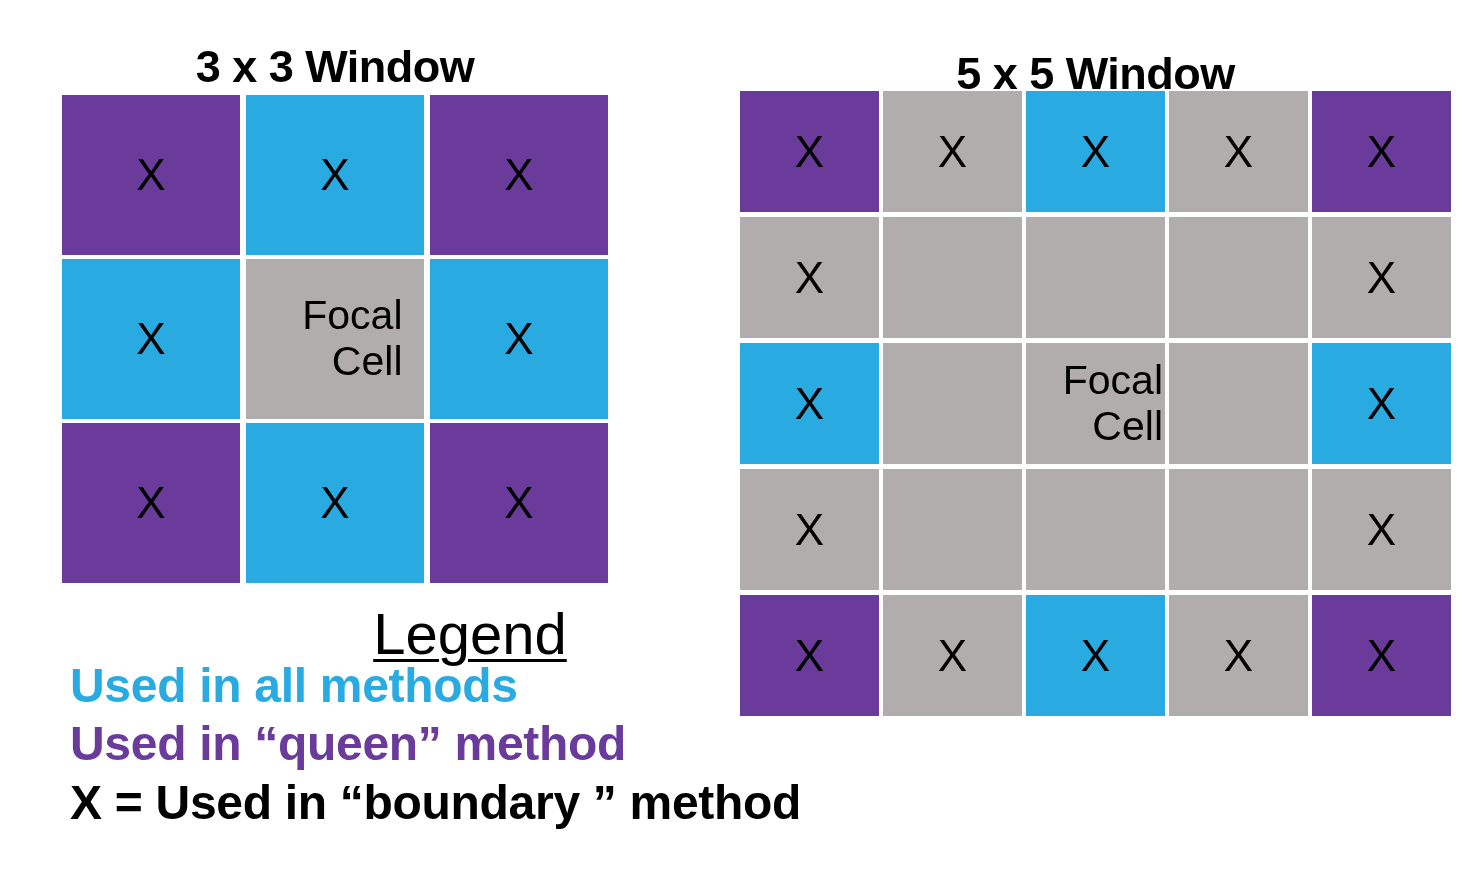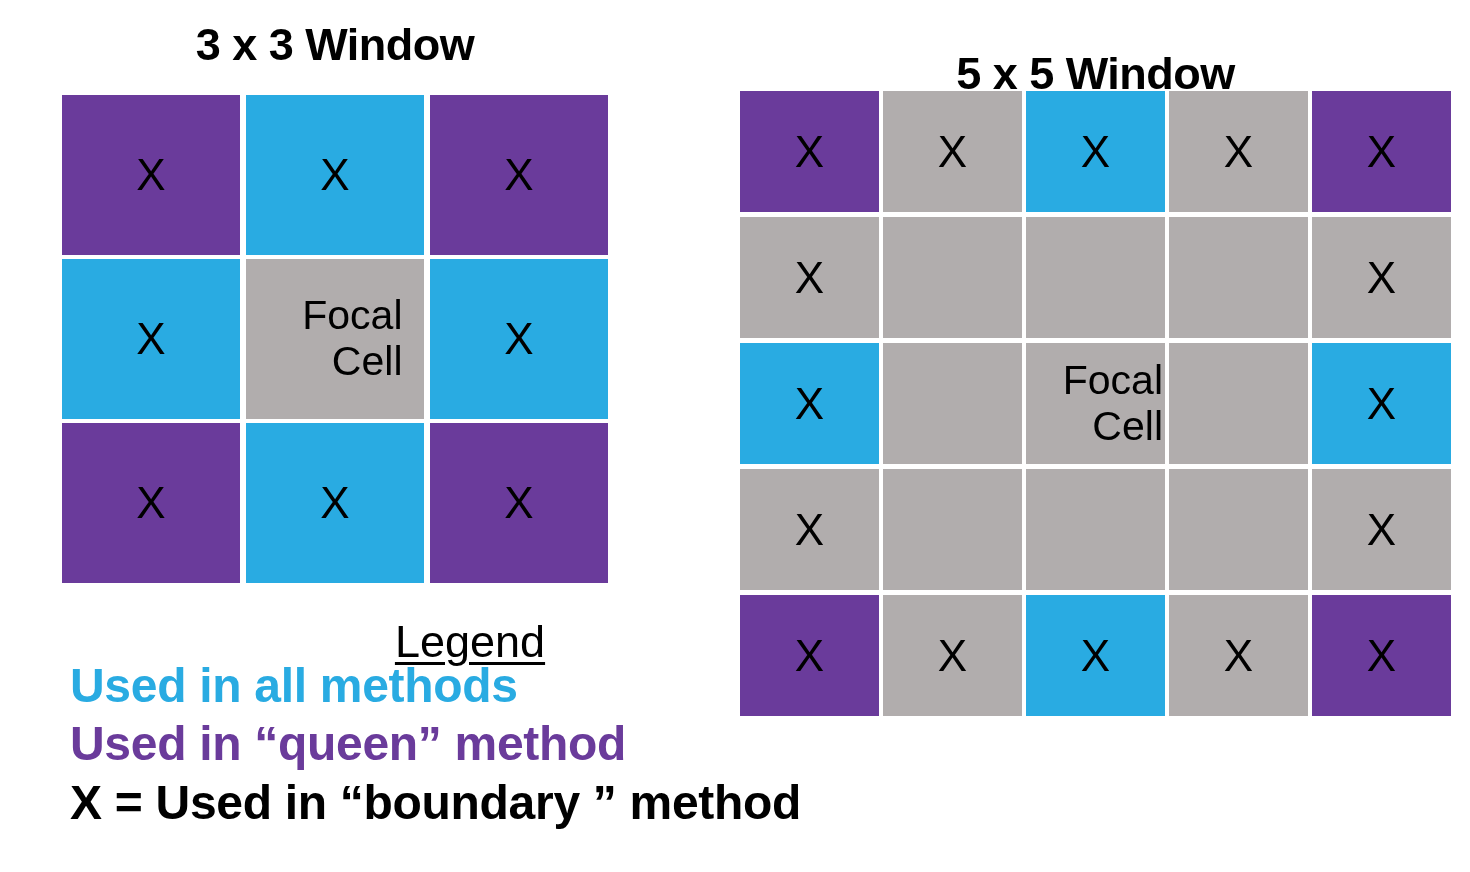--- a/index.html
+++ b/index.html
@@ -6,21 +6,21 @@
   html,body { background:#ffffff; }
   #canvas {
     position:relative; width:1470px; height:872px; background:#ffffff;
     font-family:"Liberation Sans","DejaVu Sans",sans-serif; color:#000;
     overflow:hidden;
   }
   .win-title {
     position:absolute; text-align:center; font-weight:700; font-size:45px;
     letter-spacing:-0.5px; line-height:1; white-space:nowrap;
   }
-  #title3 { left:62px;  top:22px; width:546px; }
+  #title3 { left:62px;  top:44px; width:546px; }
   #title5 { left:740px; top:51px; width:711px; }
 
   .grid { position:absolute; display:grid; }
   #grid3 {
     left:62px; top:95px;
     grid-template-columns:repeat(3,178px); grid-auto-rows:160px;
     column-gap:6px; row-gap:4px;
   }
   #grid5 {
     left:740px; top:91px;
@@ -32,22 +32,22 @@
   .cell.blue   { background:var(--blue,#29ABE2); }
   .cell.gray   { background:var(--gray,#B1ADAD); }
 
   .x-mark { font-size:44px; font-weight:400; line-height:1; color:#000; }
   .focal-label {
     font-size:41px; font-weight:400; line-height:1.12; text-align:right;
     max-width:135px; color:#000;
   }
 
   #legend-title {
-    position:absolute; left:330px; top:619px; width:280px; text-align:center;
-    font-size:45px; font-weight:400; line-height:1;
+    position:absolute; left:330px; top:605px; width:280px; text-align:center;
+    font-size:58px; font-weight:400; line-height:1;
     text-decoration:underline; text-decoration-thickness:3px; text-underline-offset:5px;
   }
   .legend-line {
     position:absolute; left:54px; font-size:48px; font-weight:700;
     letter-spacing:-0.3px; line-height:1.1; white-space:nowrap;margin-left:16px;
   }
   #leg1 { top:660px; }
   #leg2 { top:718px; }
   #leg3 { top:777px; }
 </style>

